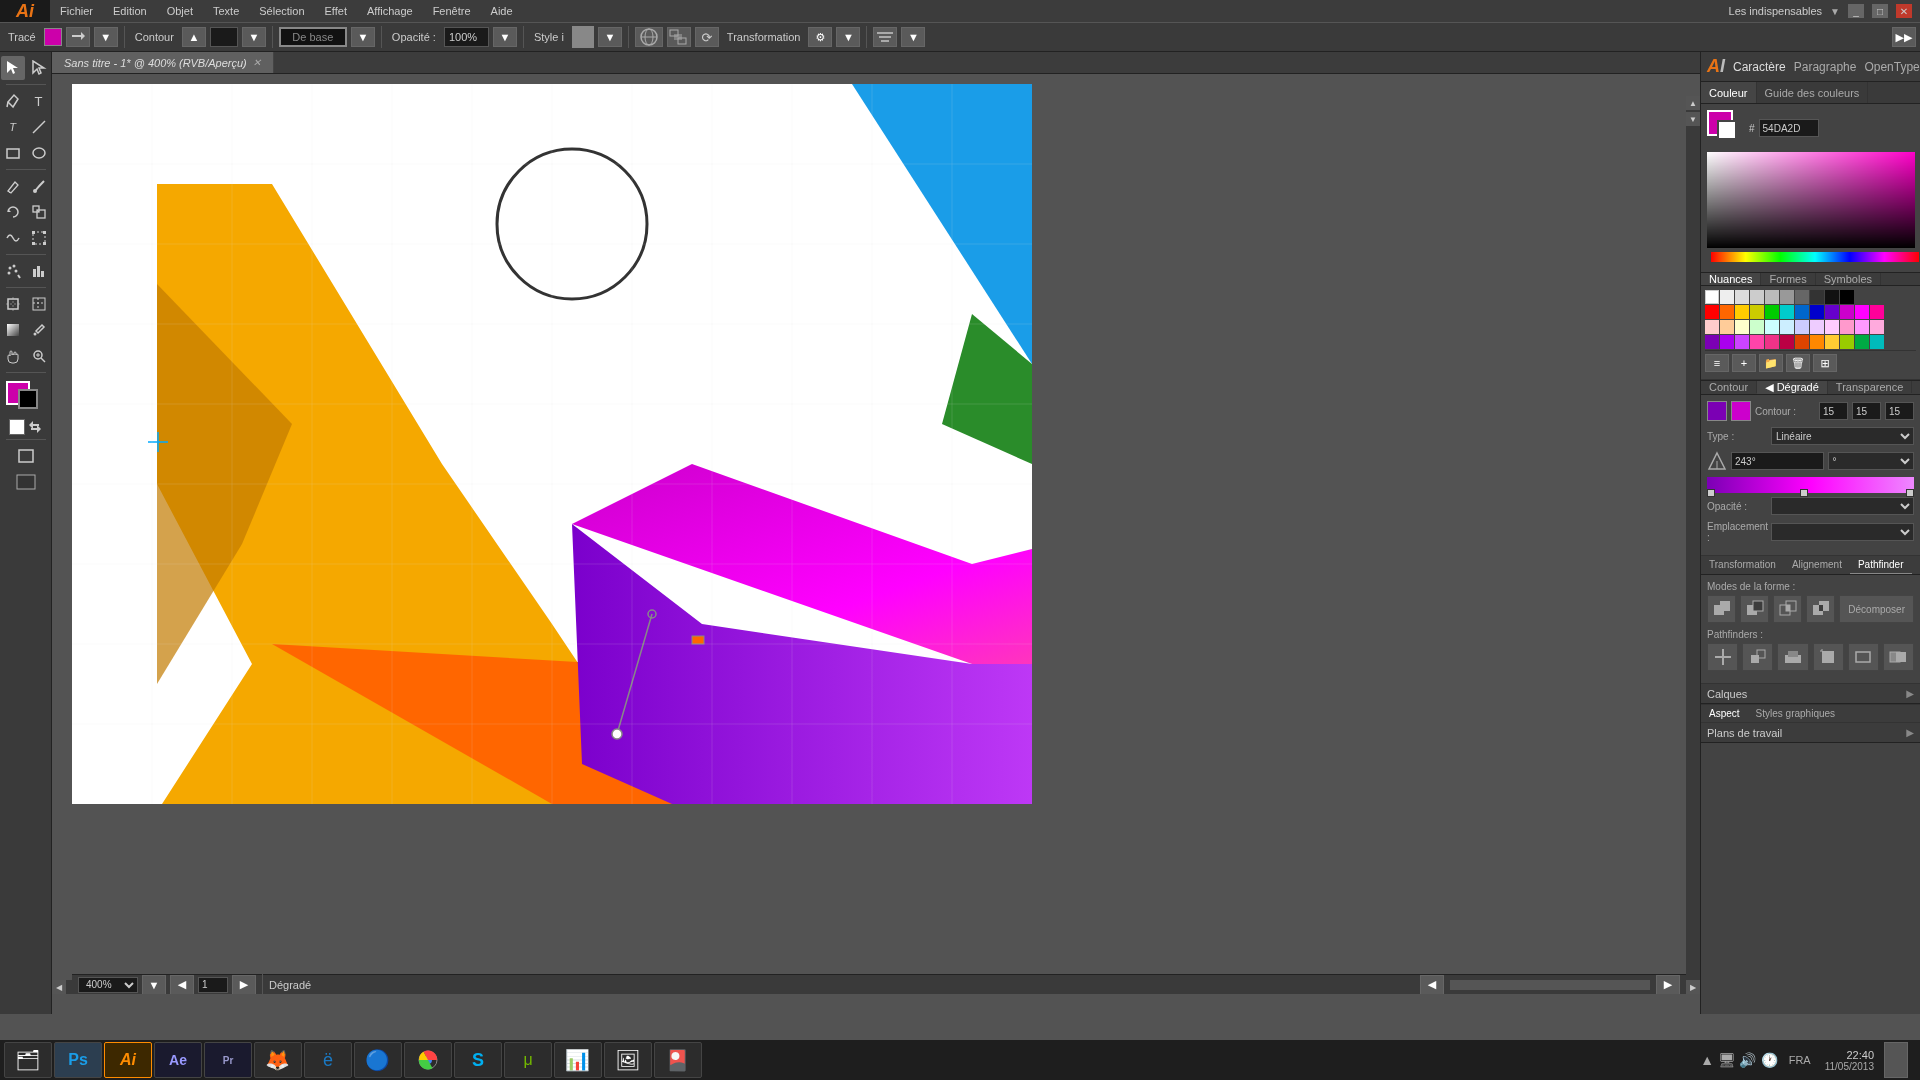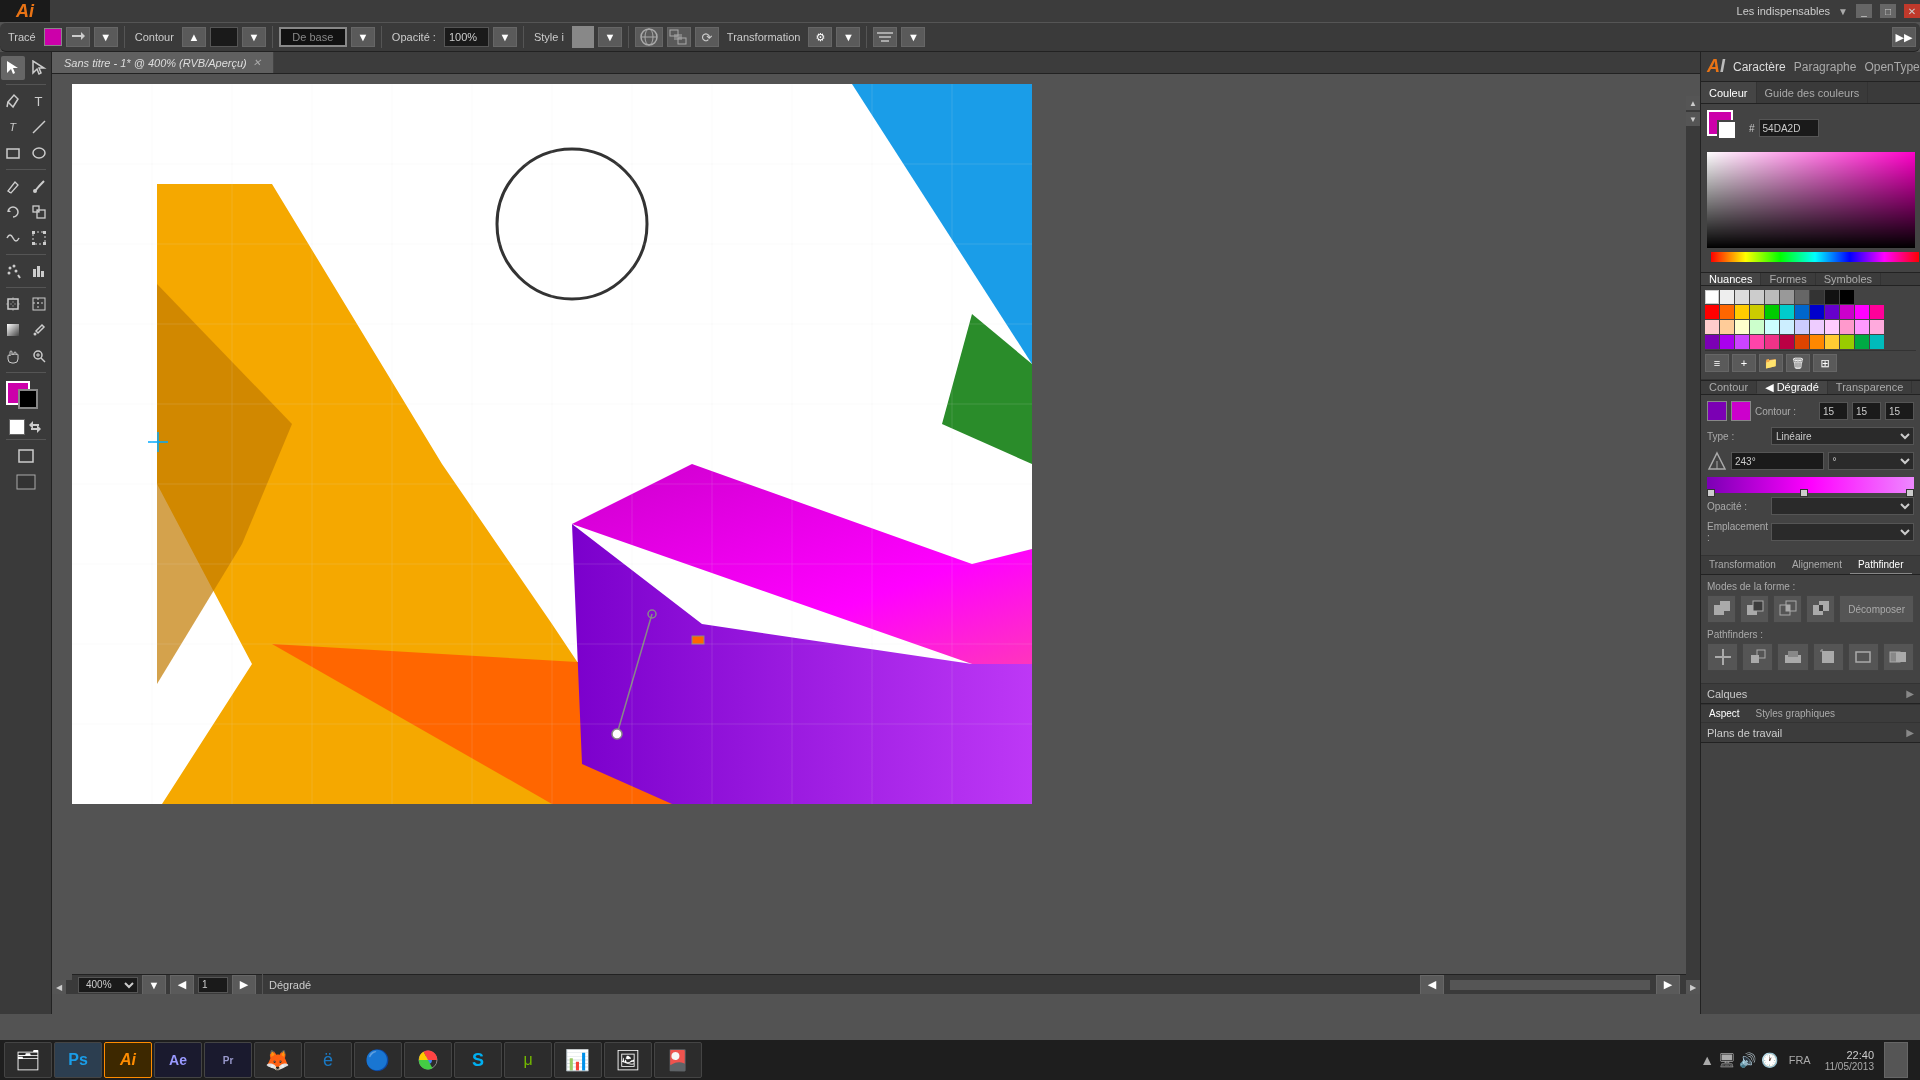--- a/index.html
+++ b/index.html
@@ -14,34 +14,34 @@
       width: 50px; height: 22px; background: #1a1a1a;
       display: flex; align-items: center; justify-content: center;
       font-size: 16px; font-weight: bold; color: #ff6600; font-style: italic;
     }
     .menu-items { display: flex; align-items: center; height: 100%; }
     .menu-item {
       padding: 0 10px; height: 100%; display: flex; align-items: center;
       color: #ccc; font-size: 11px; cursor: pointer;
     }
     .menu-right {
-      margin-left: auto; display: flex; align-items: center; gap: 8px; padding-right: 0;
+      margin-left: auto; display: flex; align-items: center; gap: 8px; padding-right: 8px;
     }
     .menu-right span { color: #ccc; font-size: 11px; }
     .win-btn {
       width: 16px; height: 14px; background: #666; border: none; color: #ccc;
       font-size: 10px; cursor: pointer; display: flex; align-items: center; justify-content: center;
     }
     .win-close { background: #c0392b; }
 
     
     #top-toolbar {
       width: 100%; height: 30px; background: #3a3a3a;
       display: flex; align-items: center; gap: 4px; padding: 0 4px;
-      border-top: 1px solid #555; border-bottom: 1px solid #222; border-radius: 6px;
+      border-top: 1px solid #555; border-bottom: 1px solid #222;
     }
     .tb-label { color: #ccc; font-size: 11px; padding: 0 4px; }
     .tb-input {
       height: 20px; background: #1a1a1a; border: 1px solid #555;
       color: #ccc; font-size: 11px; padding: 0 4px;
     }
     .tb-box {
       height: 20px; min-width: 24px; background: #5a5a5a; border: 1px solid #666;
       display: flex; align-items: center; justify-content: center; cursor: pointer;
     }
@@ -264,20 +264,31 @@
     .rp-collapse {
       margin-left: auto; color: #888; font-size: 10px; cursor: pointer;
     }
   </style>
 </head>
 <body>
 
 <div id="menu-bar">
   <div id="ai-logo">
     <span class="ai-text-orange">Ai</span>
+  </div>
+  <div class="menu-items">
+    <div class="menu-item">Fichier</div>
+    <div class="menu-item">Edition</div>
+    <div class="menu-item">Objet</div>
+    <div class="menu-item">Texte</div>
+    <div class="menu-item">Sélection</div>
+    <div class="menu-item">Effet</div>
+    <div class="menu-item">Affichage</div>
+    <div class="menu-item">Fenêtre</div>
+    <div class="menu-item">Aide</div>
   </div>
   <div class="menu-right">
     <span style="color:#ccc; font-size:11px; cursor:pointer;">Les indispensables</span>
     <span style="color:#aaa; font-size:10px;">▼</span>
     <button class="win-btn">_</button>
     <button class="win-btn">□</button>
     <button class="win-btn win-close">✕</button>
   </div>
 </div>
 

